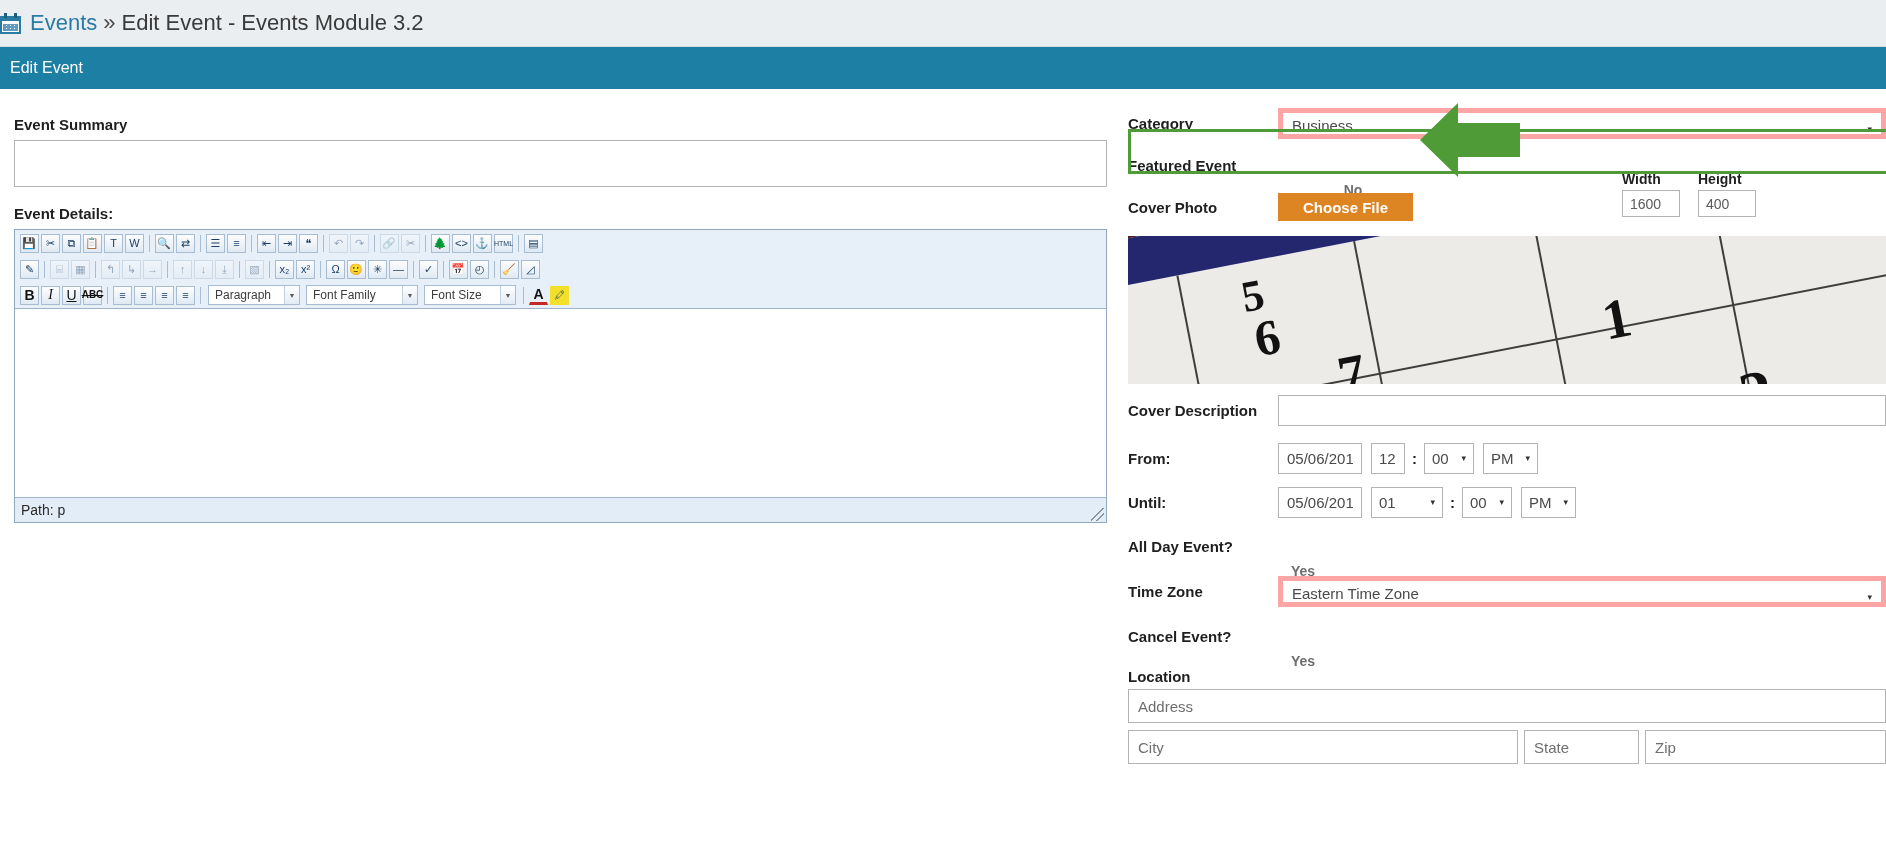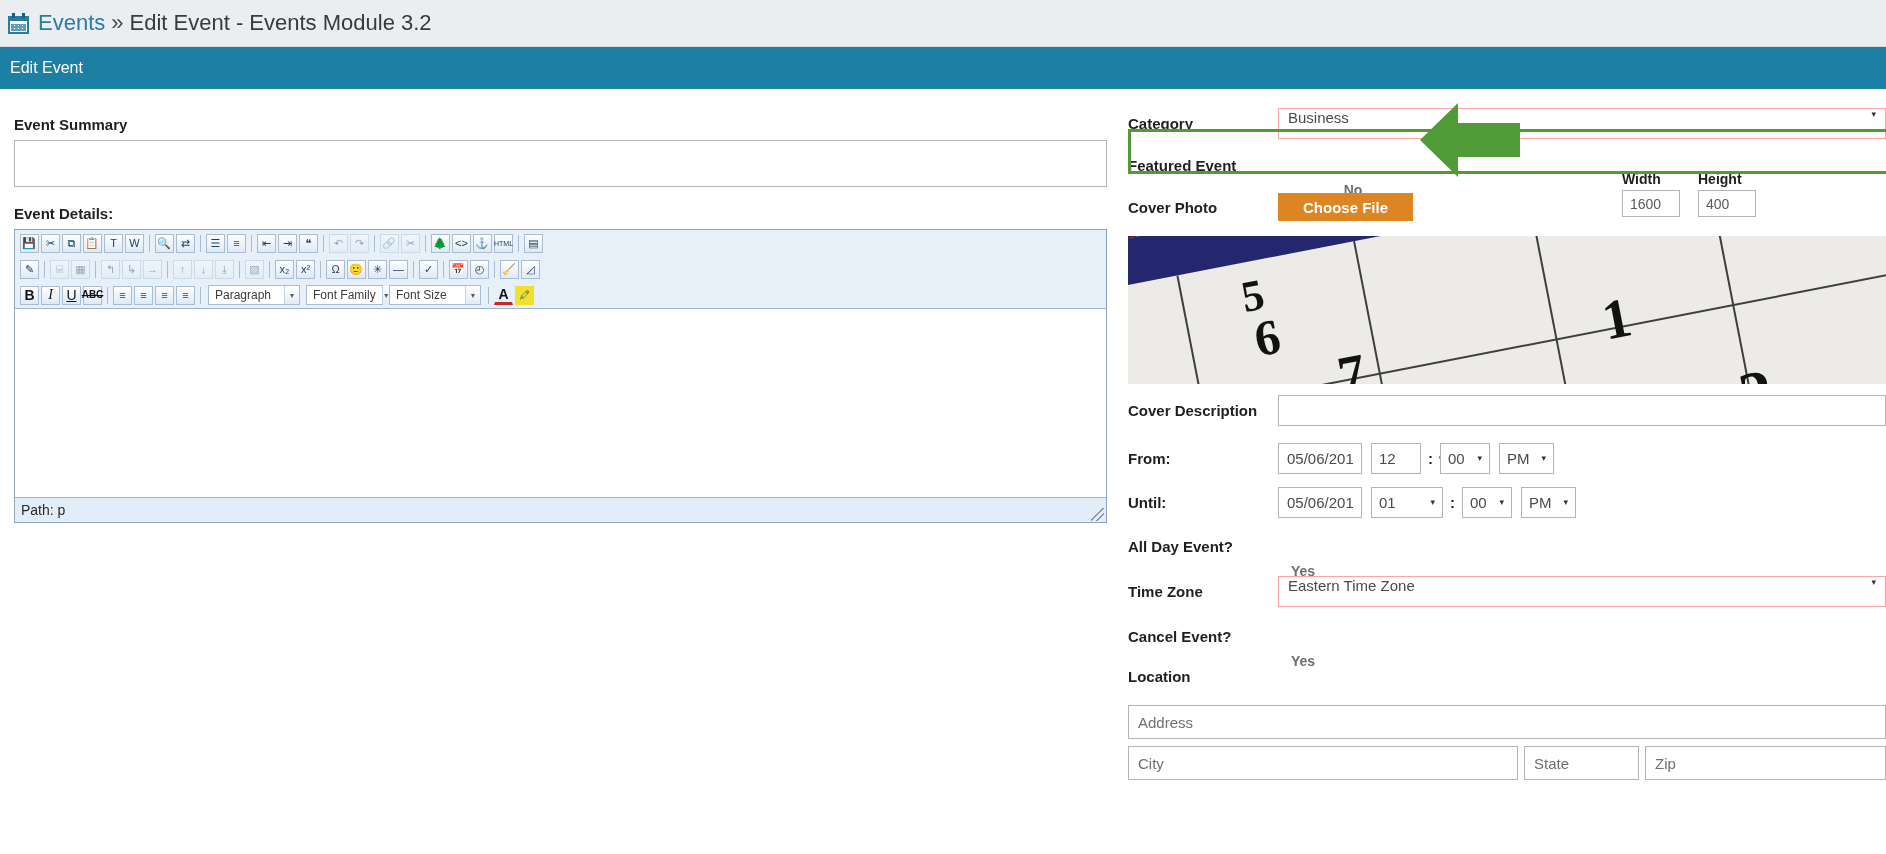--- a/index.html
+++ b/index.html
@@ -13,21 +13,20 @@
     overflow:hidden;
     position:relative;
   }
 
   
   #breadcrumb {
     height:47px;
     background:#eaeef0;
     display:flex;
     align-items:center;
-    padding-left:8px;
     border-bottom:1px solid #d7dcdf;
   }
   .cal-icon {
     width:21px; height:21px;
     position:relative;
     flex:0 0 auto;
     margin-right:9px;
   }
   .cal-icon .cal-body {
     position:absolute; left:0; top:3px; width:21px; height:18px;
@@ -153,22 +152,22 @@
   
   #right-col { position:absolute; left:1128px; top:0; width:758px; padding-top:14px; }
 
   .rrow { display:flex; align-items:center; margin-bottom:0; }
   .rlabel {
     width:150px; flex:0 0 150px;
     font-weight:bold; font-size:15px; color:#1f1f1f;
   }
   .rselect {
     flex:1; height:31px;
-    border:1px solid #fca5a5; background:#fff;
-    display:flex; align-items:flex-start; justify-content:space-between;
+    border:5px solid #fca5a5; background:#fff;
+    display:flex; align-items:flex-end; justify-content:space-between;
     padding:0 9px; font-size:15px; color:#4a4a4a; cursor:pointer;
   }
   .rselect .sel-arrow { font-size:9px; color:#333; }
 
   .toggle { display:flex; height:31px; width:100px; }
   .toggle .tg {
     flex:1; display:flex; align-items:center; justify-content:center;
     font-size:14px; font-weight:bold; cursor:pointer;margin-top:40px;
   }
   .tg.on  { background:#1e96c8; color:#ffffff; }
@@ -237,21 +236,21 @@
     font-family:"Liberation Sans", sans-serif;
   }
   .dt-sel {
     height:31px; border:1px solid #b4b4b4; background:#fff;
     display:flex; align-items:center; justify-content:space-between;
     padding:0 7px; font-size:15px; color:#4a4a4a; cursor:pointer;
   }
   .dt-sel .sel-arrow { font-size:9px; color:#333; margin-left:7px; }
   .colon { margin:0 7px; font-weight:bold; color:#1f1f1f; }
 
-  #location-label { font-weight:bold; font-size:15px; color:#1f1f1f; margin-bottom:20px; }
+  #location-label { font-weight:bold; font-size:15px; color:#1f1f1f; margin-bottom:4px; }
   .loc-input {
     height:34px; border:1px solid #b4b4b4; background:#fff;
     padding:0 9px; font-size:15px; color:#555;
     font-family:"Liberation Sans", sans-serif;
   }
   .loc-input::placeholder { color:#6f6f6f; }
 
 </style>
 </head>
 <body>
@@ -355,21 +354,21 @@
           <div class="mce-sep"></div>
           <div class="mce-btn boxed">≡</div>
           <div class="mce-btn boxed">≡</div>
           <div class="mce-btn boxed">≡</div>
           <div class="mce-btn boxed">≡</div>
           <div class="mce-sep"></div>
           <div class="mce-combo" style="width: 92px;">
             <span class="cb-text" style="flex: 1 1 0%;">Paragraph</span>
             <span class="cb-arrow">▼</span>
           </div>
-          <div class="mce-combo" style="width: 77px;">
+          <div class="mce-combo" style="width: 112px;">
             <span class="cb-text" style="flex: 1 1 0%;">Font Family</span>
             <span class="cb-arrow">▼</span>
           </div>
           <div class="mce-combo" style="width: 92px;">
             <span class="cb-text" style="flex: 1 1 0%;">Font Size</span>
             <span class="cb-arrow">▼</span>
           </div>
           <div class="mce-sep"></div>
           <div class="mce-btn" style="font-weight: bold; font-size: 14px; color: rgb(17, 17, 17); border-bottom: 3px solid rgb(198, 40, 40);">A</div>
           <div class="mce-btn" style="background: rgb(242, 224, 42); font-size: 9px;">🖍</div>
@@ -437,21 +436,21 @@
     </div>
 
     <div class="rrow" style="height:52px;">
       <div class="rlabel">Cover Description</div>
       <input class="cover-desc-input" type="text" style="">
     </div>
 
     <div class="rrow" style="height:44px;">
       <div class="rlabel">From:</div>
       <input class="dt-text" type="text" value="05/06/2019" style="">
-      <div class="dt-sel" style="width:50px; margin-left:9px;gap:36px;">
+      <div class="dt-sel" style="width:34px; margin-left:9px;gap:36px;">
         <span>12</span>
         <span class="sel-arrow">▾</span>
       </div>
       <span class="colon">:</span>
       <div class="dt-sel" style="width:50px;">
         <span>00</span>
         <span class="sel-arrow">▾</span>
       </div>
       <div class="dt-sel" style="width:55px; margin-left:9px;">
         <span>PM</span>

